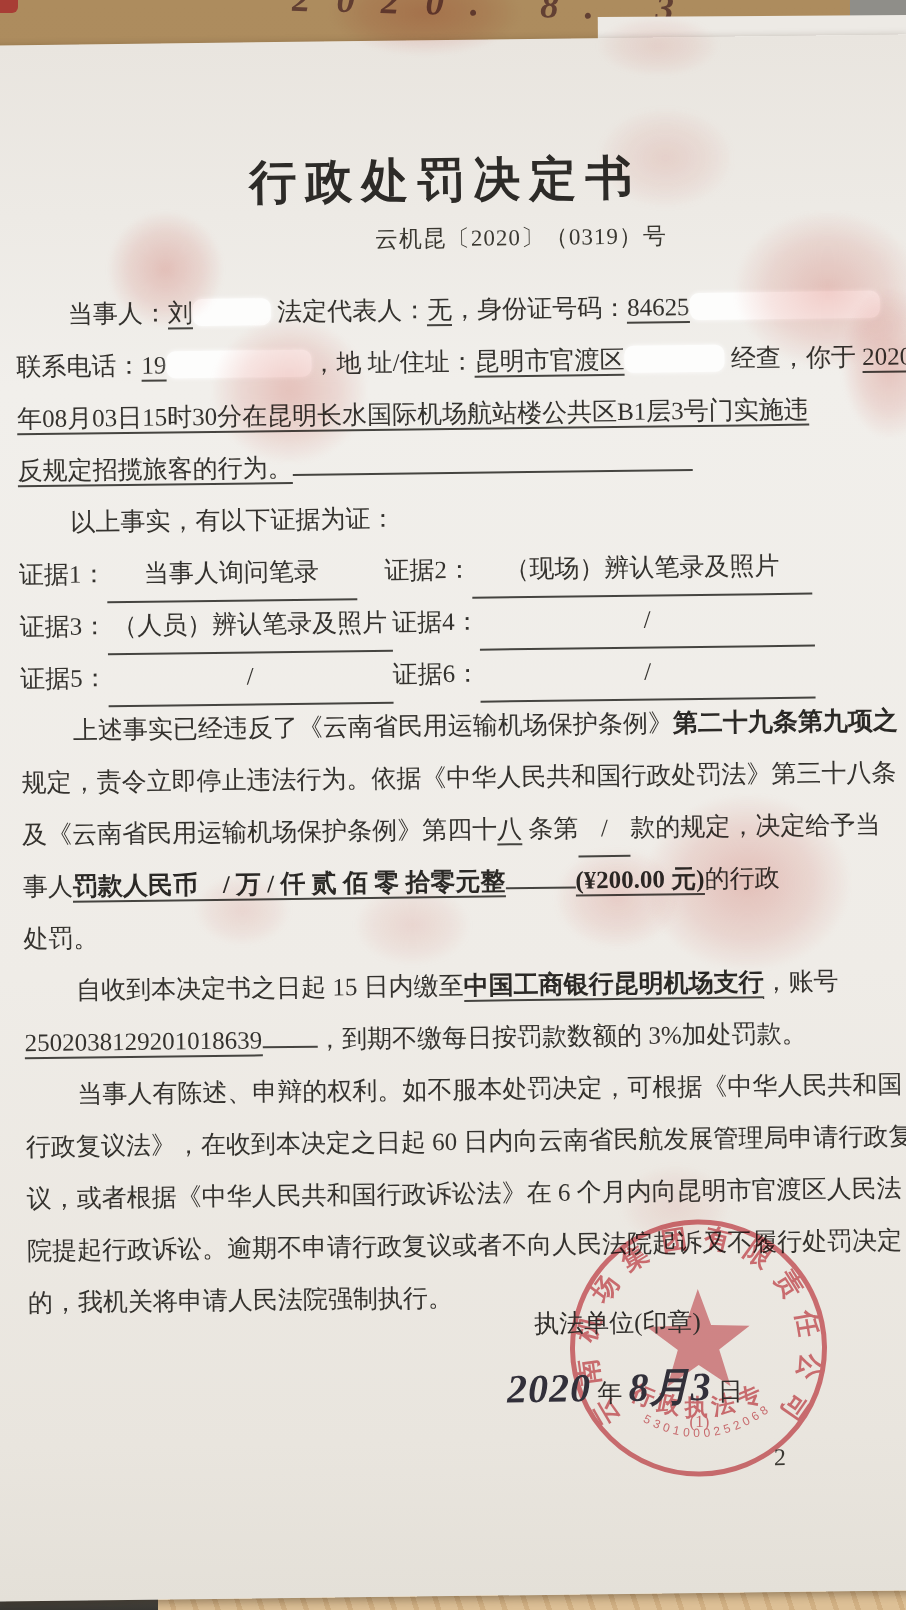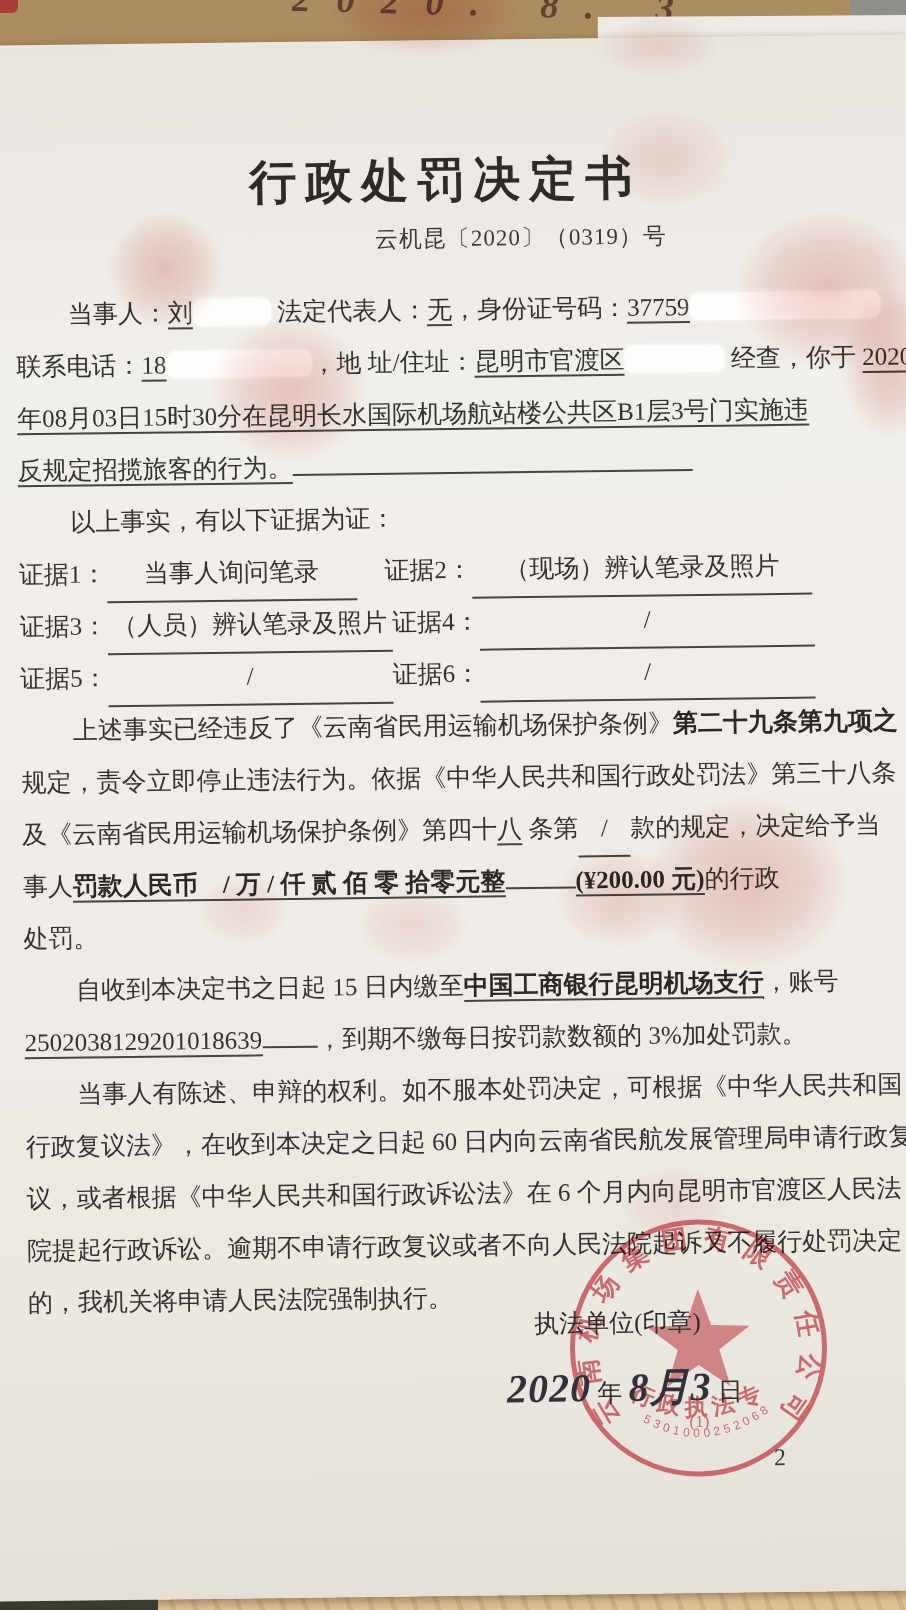--- a/index.html
+++ b/index.html
@@ -62,22 +62,22 @@
 <div class="top-note">2020. 8. 3</div>
 <div class="sheet2"></div>
 
 <div class="paper">
   <div class="content">
 
     <h1 class="doc-title">行政处罚决定书</h1>
     <div class="doc-number">云机昆〔2020〕（0319）号</div>
 
     <div class="lines">
-        <div class="line indent"><span class="seg">当事人：</span><span class="seg u">刘</span><span class="seg r w" style="width: 78px;"></span><span class="seg"> 法定代表人：</span><span class="seg u">无</span><span class="seg">，身份证号码：</span><span class="seg u">37759</span><span class="seg r w" style="width: 190px;"></span></div>
-        <div class="line"><span class="seg">联系电话：</span><span class="seg u">18</span><span class="seg r w" style="width: 145px;"></span><span class="seg">，地 址/住址：</span><span class="seg u">昆明市官渡区</span><span class="seg r w" style="width: 100px;"></span><span class="seg"> 经查，你于 </span><span class="seg u">2020</span></div>
+        <div class="line indent"><span class="seg">当事人：</span><span class="seg u">刘</span><span class="seg r w" style="width: 78px;"></span><span class="seg"> 法定代表人：</span><span class="seg u">无</span><span class="seg">，身份证号码：</span><span class="seg u">84625</span><span class="seg r w" style="width: 190px;"></span></div>
+        <div class="line"><span class="seg">联系电话：</span><span class="seg u">19</span><span class="seg r w" style="width: 145px;"></span><span class="seg">，地 址/住址：</span><span class="seg u">昆明市官渡区</span><span class="seg r w" style="width: 100px;"></span><span class="seg"> 经查，你于 </span><span class="seg u">2020</span></div>
         <div class="line"><span class="seg u">年08月03日15时30分在昆明长水国际机场航站楼公共区B1层3号门实施违</span></div>
         <div class="line"><span class="seg u">反规定招揽旅客的行为。</span><span class="seg u w" style="width: 400px;"></span></div>
         <div class="line indent"><span class="seg">以上事实，有以下证据为证：</span></div>
         <div class="line"><span class="seg">证据1：</span><span class="seg u w" style="width: 250px;">当事人询问笔录</span><span class="seg w" style="width: 28px;"></span><span class="seg">证据2：</span><span class="seg u w" style="width: 340px;">（现场）辨认笔录及照片</span></div>
         <div class="line"><span class="seg">证据3：</span><span class="seg u w" style="width: 285px;">（人员）辨认笔录及照片</span><span class="seg">证据4：</span><span class="seg u w" style="width: 335px;">/</span></div>
         <div class="line"><span class="seg">证据5：</span><span class="seg u w" style="width: 285px;">/</span><span class="seg">证据6：</span><span class="seg u w" style="width: 335px;">/</span></div>
         <div class="line indent"><span class="seg">上述事实已经违反了《云南省民用运输机场保护条例》</span><span class="seg b">第二十九条第九项之</span></div>
         <div class="line"><span class="seg">规定，责令立即停止违法行为。依据《中华人民共和国行政处罚法》第三十八条</span></div>
         <div class="line"><span class="seg">及《云南省民用运输机场保护条例》第四十</span><span class="seg u">八</span><span class="seg"> 条第</span><span class="seg u w" style="width: 52px;">/</span><span class="seg">款的规定，决定给予当</span></div>
         <div class="line"><span class="seg">事人</span><span class="seg u b">罚款人民币　/ 万 / 仟 贰 佰 零 拾零元整</span><span class="seg u w" style="width: 70px;"></span><span class="seg u b">(¥200.00 元)</span><span class="seg">的行政</span></div>

